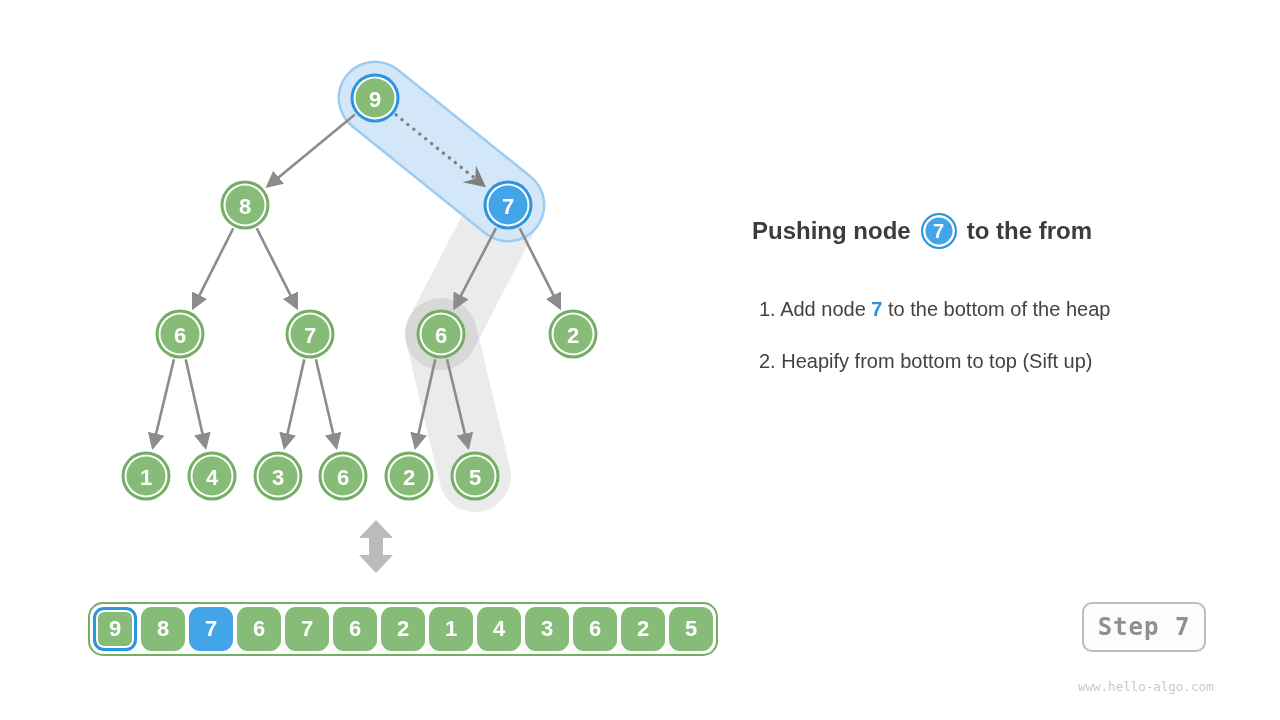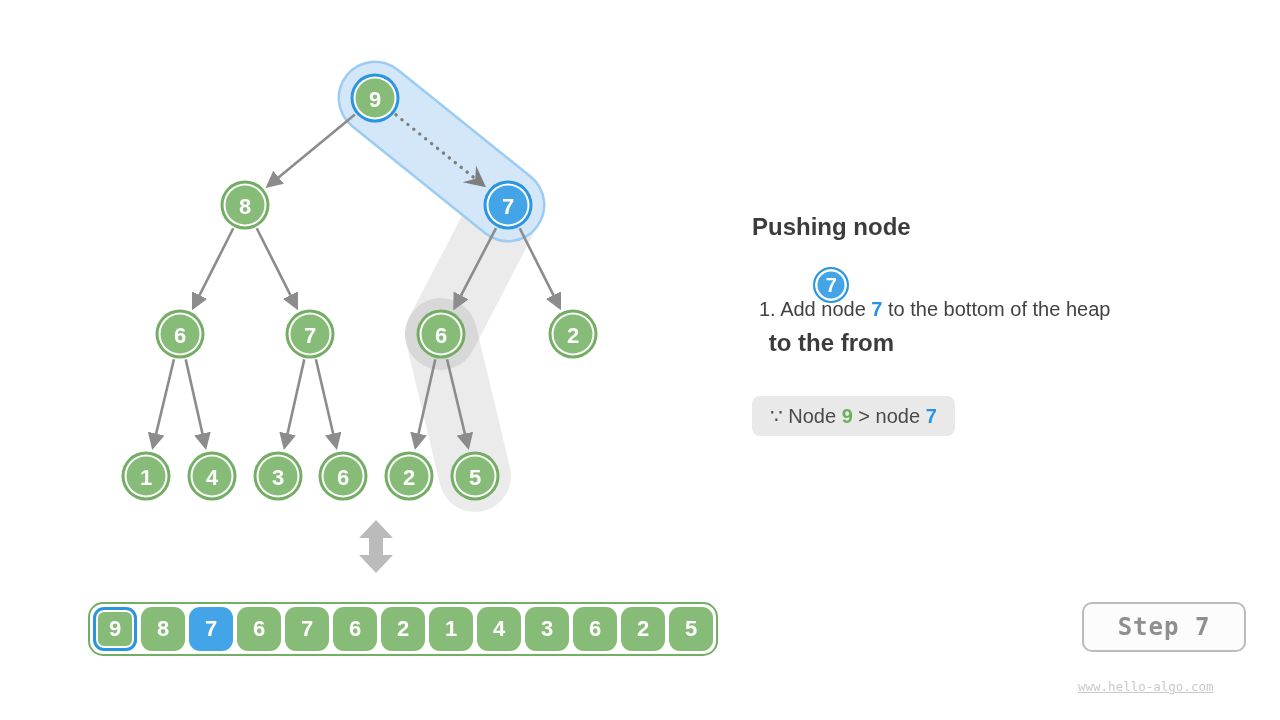--- a/index.html
+++ b/index.html
@@ -15,45 +15,45 @@
                 border: 2px solid #74AD64; border-radius: 15px; padding: 3px;
                 display: flex; gap: 4px; background: #fff; }
   .cell { width: 44px; height: 44px; border-radius: 11px; background: #87BB78;
           color: #fff; font-weight: bold; font-size: 22px;
           display: flex; align-items: center; justify-content: center; }
   .cell.blue { background: #43A5E7; }
   .cell.sel  { border: 3px solid #2B95E0; box-shadow: inset 0 0 0 2px #fff; }
 
   
   .panel-title { position: absolute; left: 752px; top: 213px;
-                 display: flex; align-items: center; gap: 26px;
-                 font-size: 24px; font-weight: bold; color: #3C3C3C; flex-direction: column; }
+                 display: flex; align-items: center; gap: 10px;
+                 font-size: 24px; font-weight: bold; color: #3C3C3C; }
   .badge { width: 36px; height: 36px; border-radius: 50%;
            background: #43A5E7; border: 2px solid #2B95E0;
            box-shadow: inset 0 0 0 2.5px #fff;
            color: #fff; font-size: 20px; font-weight: bold;
            display: inline-flex; align-items: center; justify-content: center; }
   .step-list { position: absolute; left: 759px; top: 296px;
                font-size: 20px; color: #424242; }
   .step-item { margin-bottom: 25px; line-height: 27px; }
   .note-box { position: absolute; left: 752px; top: 396px;
               background: #E9E9E9; border-radius: 8px; padding: 8px 18px;
               font-size: 20px; color: #4A4A4A; }
   .em-blue  { color: #2492E6; font-weight: bold; }
   .em-green { color: #6DAE5C; font-weight: bold; }
 
   
-  .step-btn { position: absolute; left: 1082px; top: 602px; width: 164px; height: 50px;
+  .step-btn { position: absolute; left: 1082px; top: 602px; width: 124px; height: 50px;
               border: 2px solid #BCBCBC; border-radius: 10px; background: #FCFCFC;
               color: #8F8F8F; font-family: "DejaVu Sans Mono", monospace;
               font-size: 24px; font-weight: bold; letter-spacing: 1px;
               display: flex; align-items: center; justify-content: center; }
   .watermark { position: absolute; left: 1078px; top: 679px;
                font-family: "DejaVu Sans Mono", monospace;
-               font-size: 12.5px; color: #C9C9C9; text-decoration: underline; }
+               font-size: 12.5px; color: #C9C9C9; }
 </style>
 </head>
 <body>
 
 <div class="canvas">
 
   <svg id="tree-svg" width="720" height="600" viewBox="0 0 720 600">
     <defs>
       <marker id="arrowhead" viewBox="0 0 10 10" refX="8" refY="5" markerWidth="6.5" markerHeight="6.5" orient="auto-start-reverse">
         <path d="M0,0 L10,5 L0,10 z" fill="#8C8C8C"></path>
@@ -182,21 +182,21 @@
     </div>
 
   <div class="panel-title">
     <span>Pushing node</span>
     <span class="badge">7</span>
     <span>to the from</span>
   </div>
 
   <div class="step-list">
     <div class="step-item"><span>1. Add node </span><span class="em-blue">7</span><span> to the bottom of the heap</span></div>
+    <div class="step-item"><span>2. Heapify from bottom to top (Sift up)</span></div>
   </div>
 
-  <div class="note-box"><span>∵ Node </span><span class="em-green">9</span><span> &gt; node </span><span class="em-blue">7</span></div>
 
   <div class="step-btn">Step 7</div>
 
   <div class="watermark">www.hello-algo.com</div>
 
 </div>
 
 </body></html>

